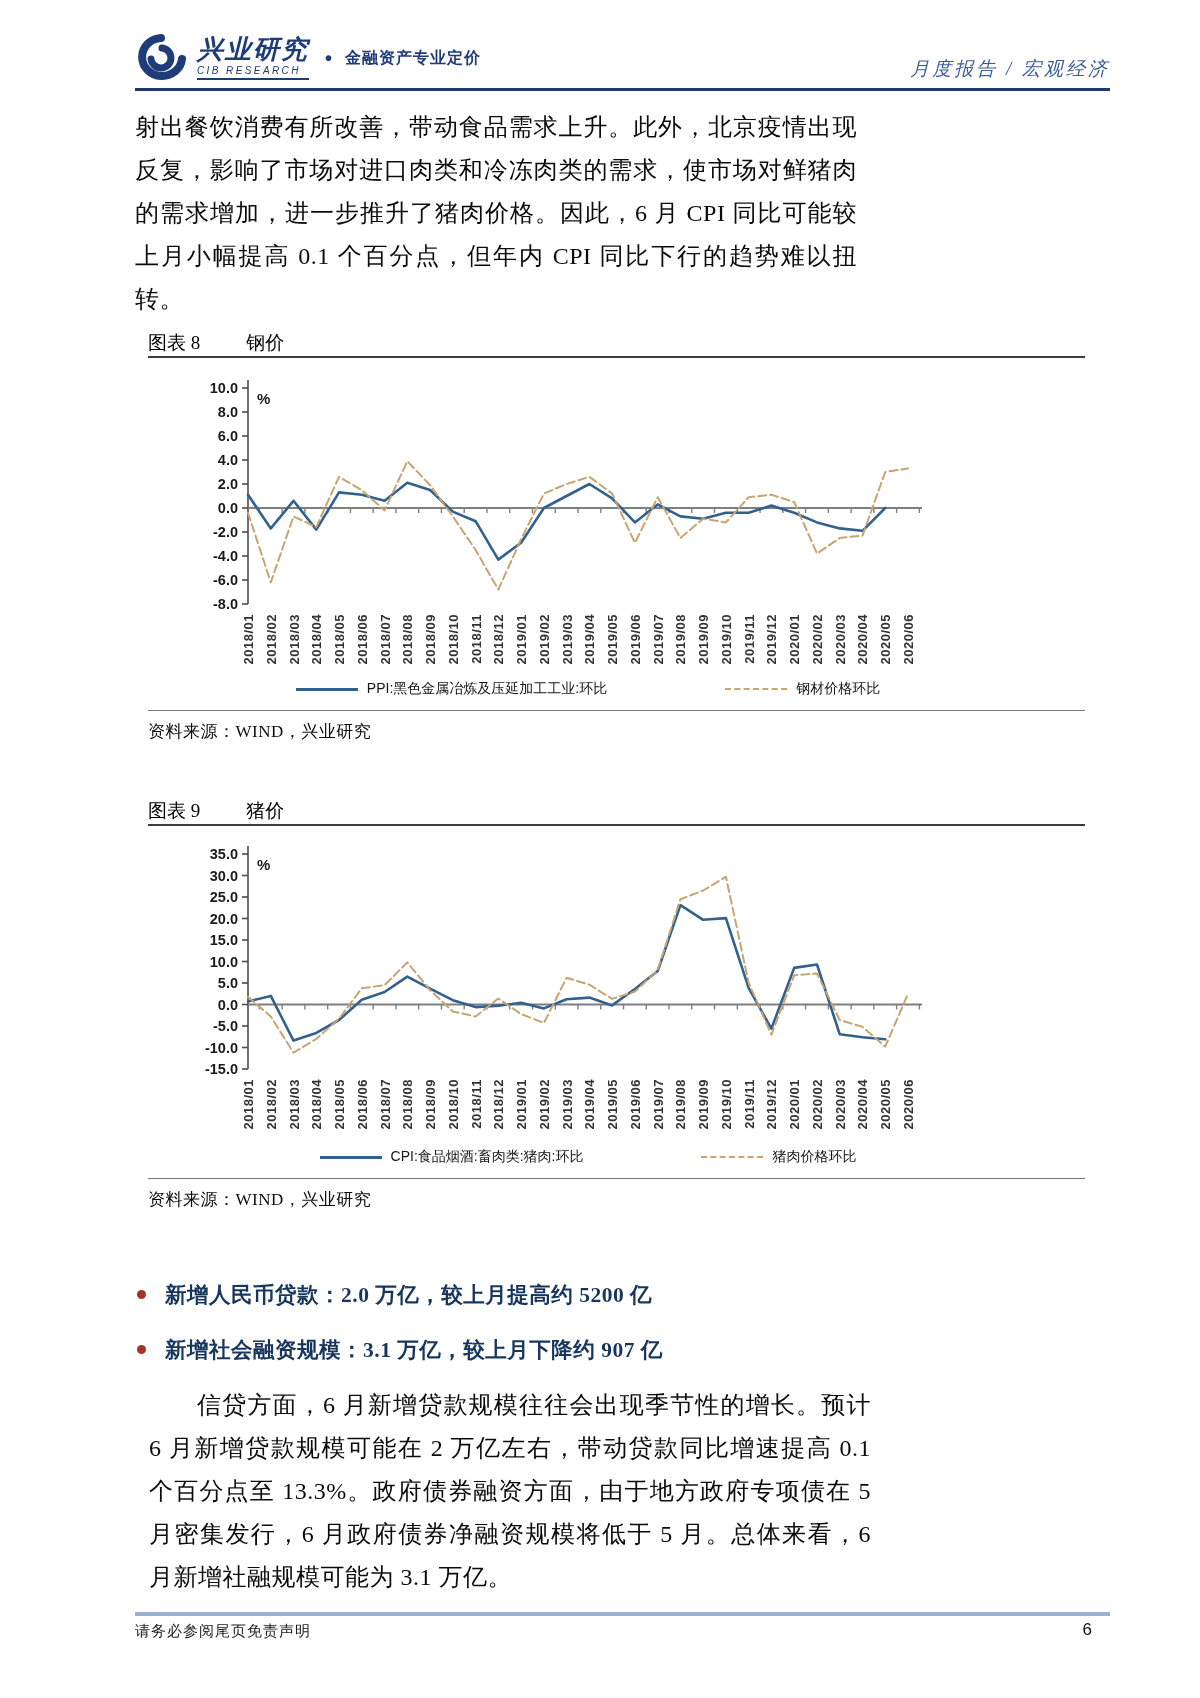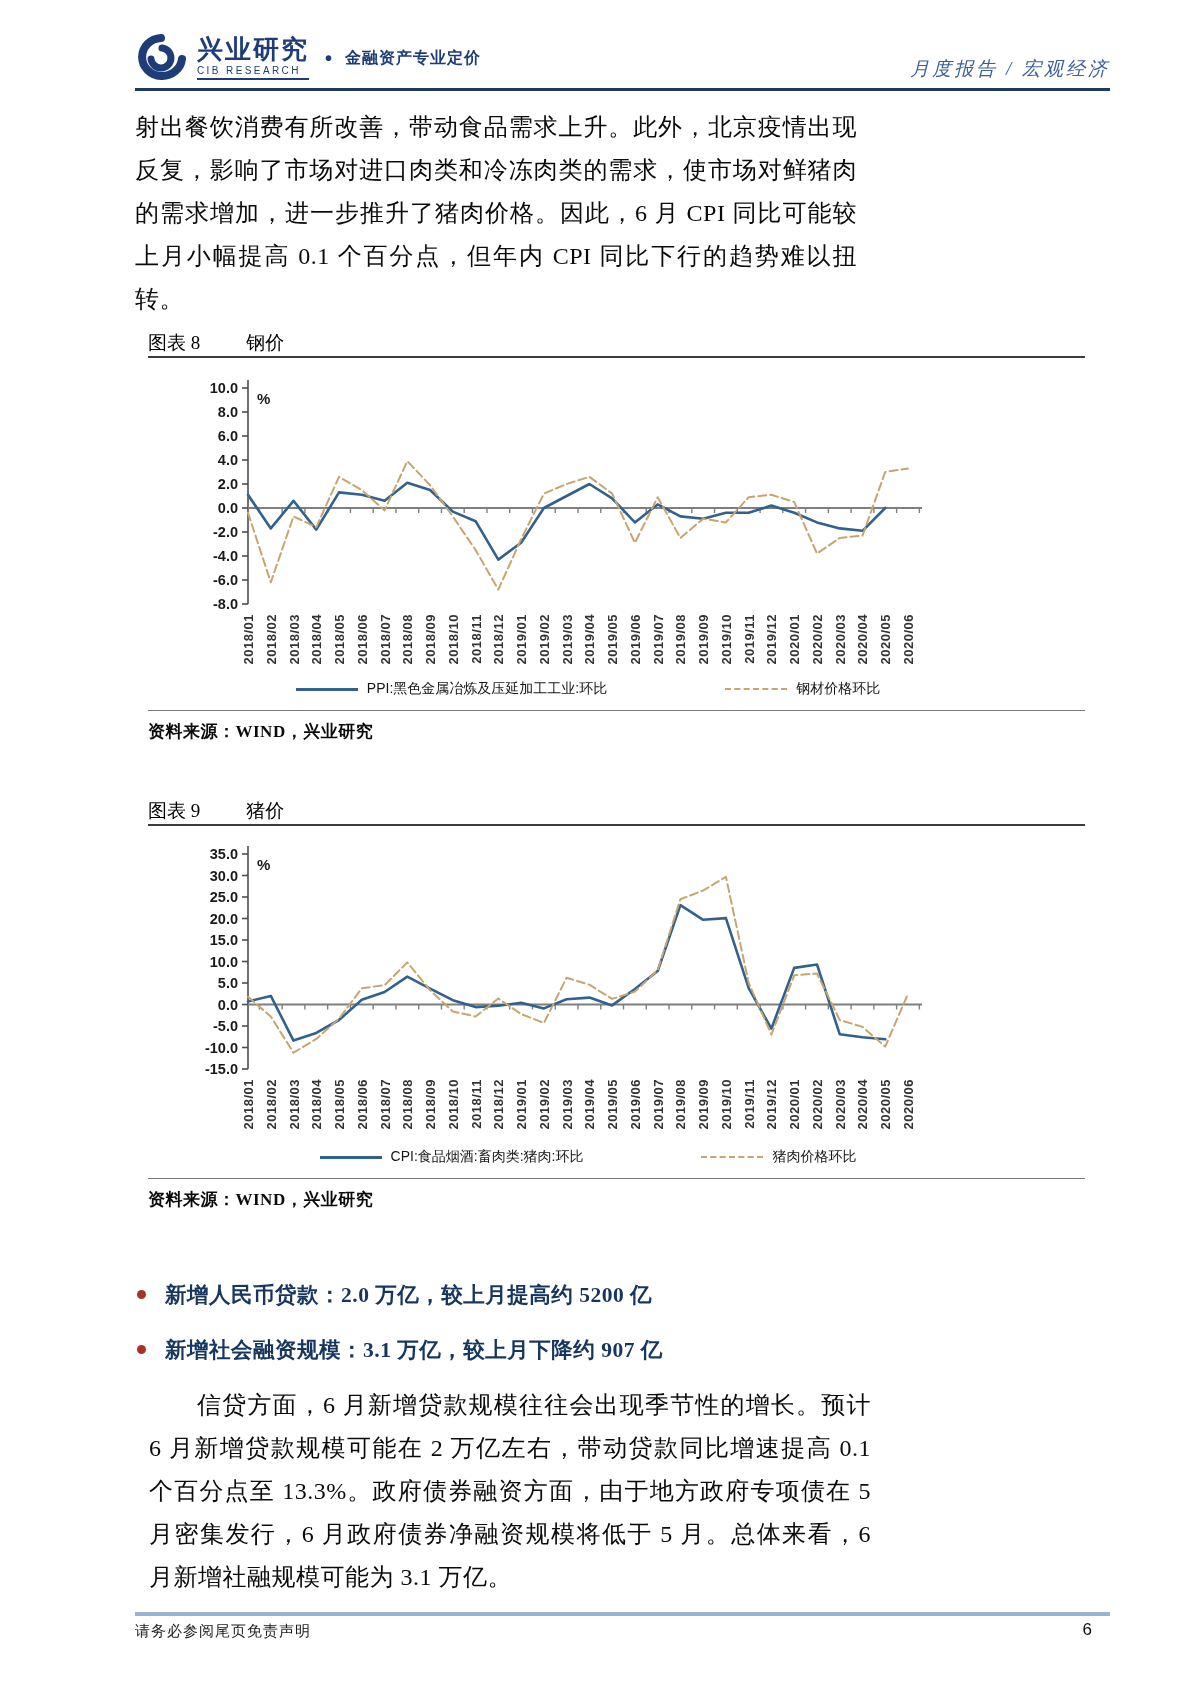--- a/index.html
+++ b/index.html
@@ -4,21 +4,21 @@
 <style>
   html,body{margin:0;padding:0;background:#fff;}
   .page{position:relative;width:1200px;height:1698px;background:#ffffff;overflow:hidden;
         font-family:"Liberation Serif",serif;color:#000;}
 
   
   .header{position:absolute;left:135px;top:30px;width:975px;height:56px;
           display:flex;justify-content:space-between;align-items:center;}
   .brand{display:flex;align-items:center;}
   .logo-swirl{width:52px;height:48px;margin-right:10px;}
-  .brand-text{display:flex;flex-direction:column;line-height:1;}
+  .brand-text{display:flex;flex-direction:column;line-height:1;font-style:italic;}
   .brand-cn{font-family:"Liberation Sans",sans-serif;font-weight:bold;font-size:26px;color:#1E3C78;letter-spacing:2px;}
   .brand-en{font-family:"Liberation Sans",sans-serif;font-size:10px;color:#1E3C78;letter-spacing:2.4px;
             border-bottom:2px solid #1E3C78;padding:2px 0 2px 0;margin-top:2px;}
   .brand-sep{font-family:"Liberation Sans",sans-serif;font-weight:bold;font-size:20px;color:#1E3C78;margin:0 13px 0 16px;}
   .tagline{font-family:"Liberation Sans",sans-serif;font-weight:bold;font-size:16px;color:#1E3C78;letter-spacing:1px;}
   .report-type{font-style:italic;font-size:19px;color:#3C5F9B;letter-spacing:3px;align-self:flex-end;padding-bottom:4px;}
   .header-rule{position:absolute;left:135px;top:88px;width:975px;height:3px;background:#1F3864;}
 
   
   .para{position:absolute;left:135px;width:722px;font-size:24px;line-height:43px;
@@ -27,21 +27,21 @@
   .para-credit{top:1384px;text-indent:2em;margin-left:14px;}
 
   
   .figure{position:absolute;left:148px;width:937px;}
   .fig8{top:330px;}
   .fig9{top:798px;}
   .fig10{top:1568px;}
   .fig-title{display:flex;align-items:baseline;gap:46px;font-size:19px;color:#000;}
   .fig-body{border-top:2px solid #3d3d3d;border-bottom:1.5px solid #7a7a7a;padding:4px 0 10px 0;}
   .fig-body-none{border-top:2px solid #3d3d3d;height:2px;}
-  .fig-source{padding-top:9px;font-size:17px;color:#0b0b0b;letter-spacing:0.5px;font-weight:bold;}
+  .fig-source{padding-top:9px;font-size:17px;color:#0b0b0b;letter-spacing:0.5px;}
   .legend{display:flex;justify-content:center;gap:118px;width:880px;margin-top:0px;height:22px;}
   .legend-item{display:inline-flex;align-items:center;
                font-family:"Liberation Sans",sans-serif;font-weight:normal;font-size:14px;color:#141414;}
   .legend-sample{display:inline-block;width:62px;height:0;margin-right:9px;border-top:3px solid #31618C;}
 
   
   .bullets{position:absolute;left:137px;top:1278px;width:820px;}
   .bullet-row{display:flex;align-items:center;margin-bottom:23px;height:32px;}
   .bullet-dot{width:9px;height:9px;border-radius:50%;background:#A93226;margin-right:19px;flex:0 0 auto;}
   .bullet-text{font-size:21.5px;font-weight:bold;color:#17365D;letter-spacing:0.5px;}

